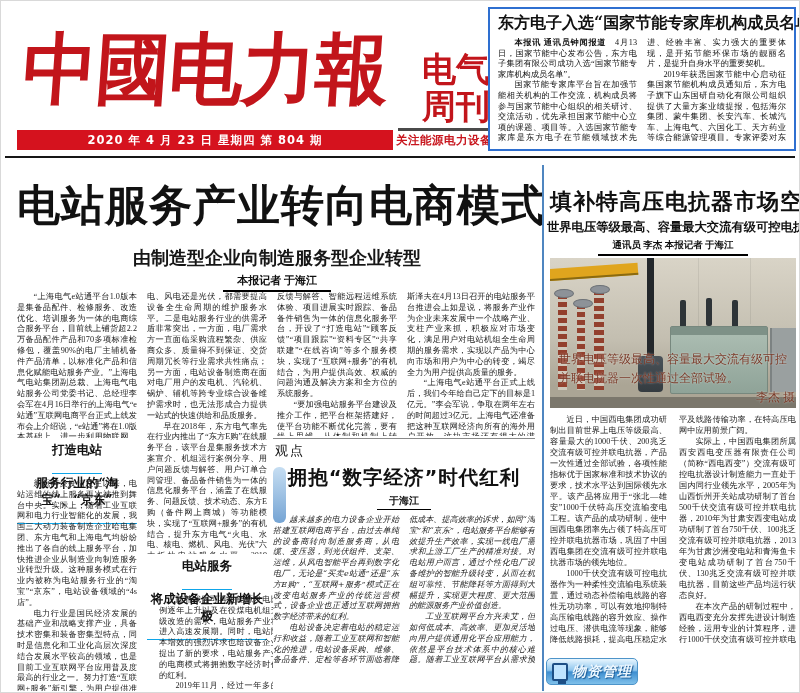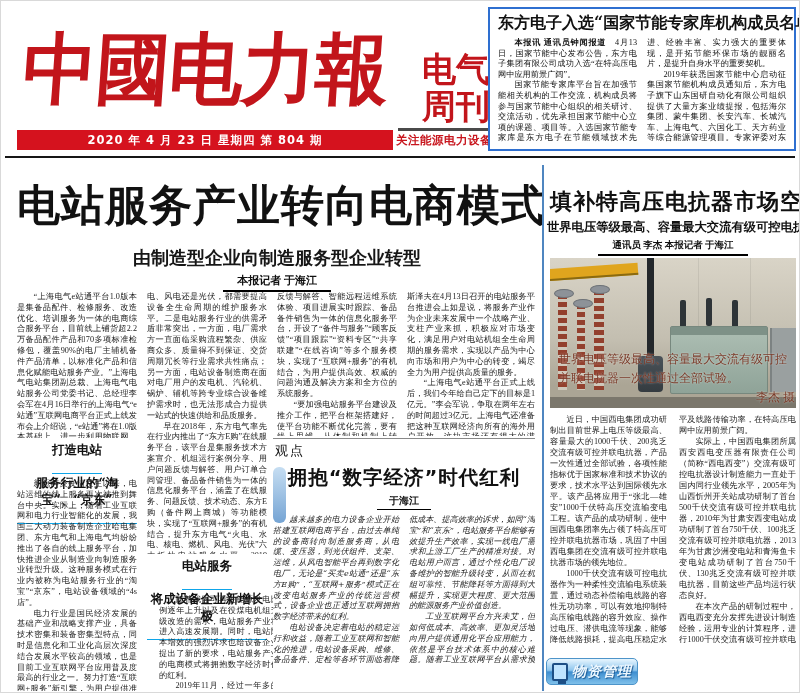--- a/index.html
+++ b/index.html
@@ -115,21 +115,21 @@
     <div>周刊</div>
   </div>
   <div class="weekly-rule"></div>
   <div class="tagline">关注能源电力设备领域</div>
   <div class="datebar">2020 年 4 月 23 日 星期四 第 804 期</div>
   <div class="header-rule"></div>
 
   <div class="topbox">
     <div class="topbox-title">东方电子入选“国家节能专家库机构成员名单”</div>
     <div class="topbox-body">
-      <p><span class="lede">本报讯 通讯员钟闻报道　</span><span>4月13日，国家节能中心发布公告，东方电子集团有限公司成功入选“在特高压电网中应用前景广阔”。</span></p>
+      <p><span class="lede">本报讯 通讯员钟闻报道　</span><span>4月13日，国家节能中心发布公告，东方电子集团有限公司成功入选“国家节能专家库机构成员名单”。</span></p>
       <p>国家节能专家库平台旨在加强节能相关机构的工作交流，机构成员将参与国家节能中心组织的相关研讨、交流活动，优先承担国家节能中心立项的课题、项目等。入选国家节能专家库是东方电子在节能领域技术先进、经验丰富、实力强大的重要体现，是开拓节能环保市场的靓丽名片，是提升自身水平的重要契机。</p>
       <p>2019年获悉国家节能中心启动征集国家节能机构成员通知后，东方电子旗下山东国研自动化有限公司组织提供了大量方案业绩提报，包括海尔集团、蒙牛集团、长安汽车、长城汽车、上海电气、六国化工、天方药业等综合能源管理项目。专家评委对东方电子依托海量数据分析、全局系统性节能思想给予高度认可，最终与行业领军企业一起成功入选第二批名单。</p>
 
     </div>
   </div>
 
   <div class="lheadline">电站服务产业转向电商模式</div>
   <div class="lsubtitle">由制造型企业向制造服务型企业转型</div>
   <div class="byline lbyline"><span>本报记者 于海江</span></div>
 
@@ -153,21 +153,21 @@
   <div class="sec-head" style="left:146px;top:556px;">
     <div><span>电站服务</span></div>
     <div><span>将成设备企业新增长极</span></div>
   </div>
   <div class="ncol" style="left:158px;top:594px;height:96px;">
     <p>随着我国可再生能源发电比例逐年上升以及在役煤电机组升级改造的需求，电站服务产业将进入高速发展期。同时，电站降本增效的强烈诉求也给设备企业提出了新的要求，电站服务产业的电商模式将拥抱数字经济时代的红利。</p>
     <p>2019年11月，经过一年多的设计和试运行，哈电集团“互联网+服务”电站服务平台正式上线。该平台是一个集服务技术方案宣介、机组运行故障案例分析、用户</p>
   </div>
 
   <div class="ncol" style="left:276px;top:291px;height:144px;">
-    <p class="cont">反馈与解答、智能远程运维系统体验、项目进展实时跟踪、备品备件销售为一体的信息化服务平台，开设了“备件与服务”“顾客反馈”“项目跟踪”“资料专区”“共享联建”“在线咨询”等多个服务模块，实现了“互联网+服务”的有机结合，为用户提供高效、权威的问题沟通及解决方案和全方位的系统服务。</p>
+    <p class="cont">反馈与解答、智能远程运维系统体验、项目进展实时跟踪、备品备件销售为一体的信息化服务平台，开设了“打造电站”“顾客反馈”“项目跟踪”“资料专区”“共享联建”“在线咨询”等多个服务模块，实现了“互联网+服务”的有机结合，为用户提供高效、权威的问题沟通及解决方案和全方位的系统服务。</p>
     <p>“要加强电站服务平台建设及推介工作，把平台框架搭建好，使平台功能不断优化完善，要有线上思维，从体制和机制上转变，以服务平台为载体做大做强哈电集团的服务产业。”哈电集团党委书记、董事长</p>
   </div>
   <div class="ncol" style="left:406px;top:291px;height:144px;width:128px;">
     <p class="cont">斯泽夫在4月13日召开的电站服务平台推进会上如是说，将服务产业作为企业未来发展中一个战略产业、支柱产业来抓，积极应对市场变化，满足用户对电站机组全生命周期的服务需求，实现以产品为中心向市场和用户为中心的转变，竭尽全力为用户提供高质量的服务。</p>
     <p>“上海电气e站通平台正式上线后，我们今年给自己定下的目标是1亿元。”李会军说，争取在两年左右的时间超过3亿元。上海电气还准备把这种互联网经济向所有的海外用户开放，这块市场还有很大的潜力。</p>
   </div>
 
   <div class="opinion">
     <div class="op-deco"></div>
     <div class="op-label">观点</div>

